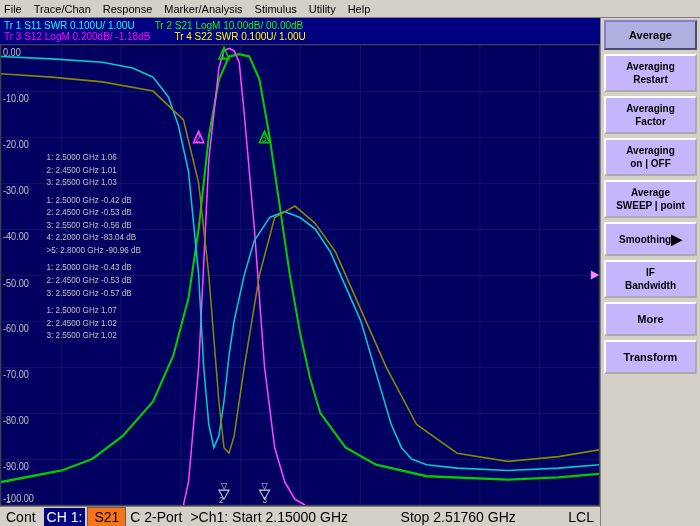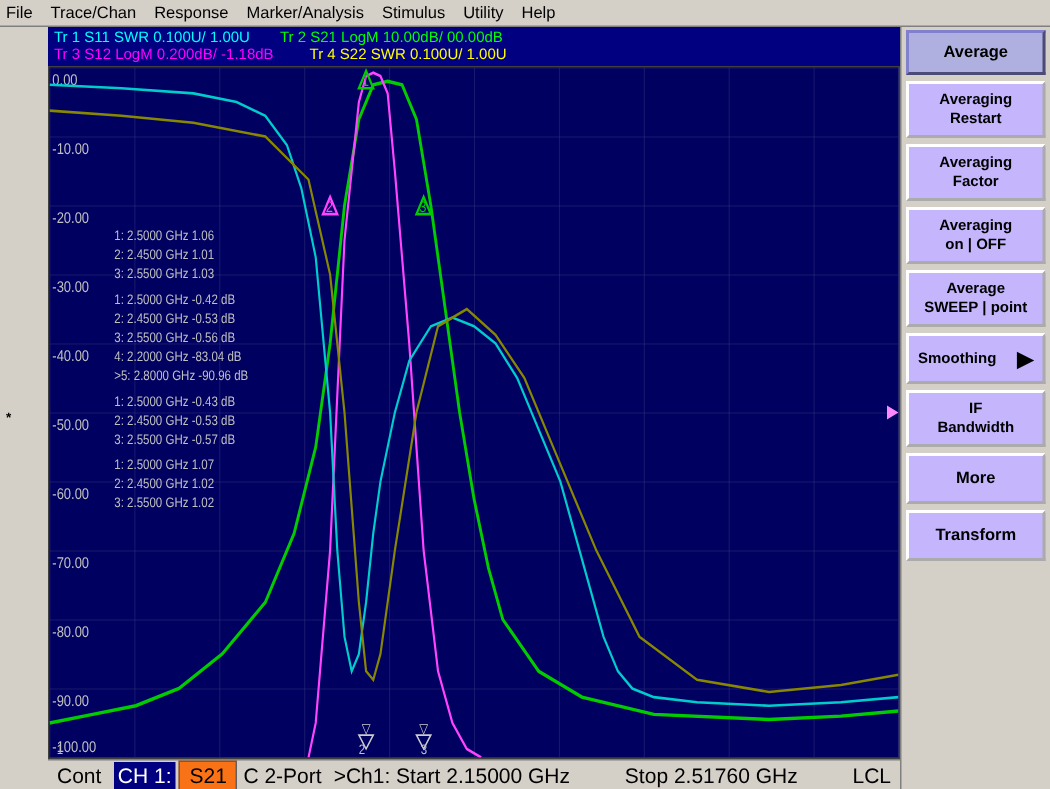--- a/index.html
+++ b/index.html
@@ -14,21 +14,21 @@
     
     
     .header-row { background: #d4d0c8; height: 28px; display: flex; align-items: center; padding: 2px 4px; }
     .channel-title { font-weight: bold; font-size: 13px; color: #000; margin-right: 20px; }
     .if-bandwidth-label { font-size: 13px; color: #000; margin-right: 8px; }
     .if-bandwidth-value { background: #fff; border: 1px solid #808080; padding: 1px 6px; font-size: 13px; width: 80px; }
     .if-bw-arrows { display: flex; flex-direction: column; margin-left: 2px; }
     .if-bw-arrows span { font-size: 8px; line-height: 8px; cursor: pointer; background: #d4d0c8; border: 1px solid #808080; width: 14px; text-align: center; }
     
     
-    .content-area { display: flex; flex: 1; margin-left: 32px; }
+    .content-area { display: flex; flex: 1; }
     
     
     .chart-container { flex: 1; background: #000080; position: relative; display: flex; flex-direction: column; }
     
     .trace-info { padding: 2px 4px; font-size: 10px; }
     .trace-line1 { color: #00ffff; display: flex; gap: 8px; }
     .trace-line2 { color: #ff00ff; display: flex; gap: 8px; }
     .trace-line3 { color: #00ff00; display: flex; gap: 8px; }
     .trace-line4 { color: #ffff00; display: flex; gap: 8px; }
     
@@ -38,21 +38,21 @@
     
     
     .status-bar { background: #d4d0c8; height: 20px; display: flex; align-items: center; padding: 0 6px; font-size: 14px; border-top: 1px solid #808080; }
     
     
     .right-panel { width: 100px; background: #d4d0c8; display: flex; flex-direction: column; border-left: 1px solid #808080; }
     
     .right-btn { background: #c4b5fd; border: 2px outset #ffffff; margin: 2px 3px; padding: 4px 2px; text-align: center; font-size: 11px; font-weight: bold; color: #000; cursor: pointer; min-height: 34px; display: flex; align-items: center; justify-content: center; }
     .right-btn:first-child { background: #a0a0ff; border-color: #8080cc; min-height: 30px; }
     .right-btn.active { background: #b0b0e0; }
-    .right-btn.with-arrow { justify-content: space-between; padding: 4px 6px; }
+    .right-btn.with-arrow { padding: 4px 6px; }
     .right-btn .arrow { font-size: 14px; }
   </style>
 </head>
 <body>
 
 <div class="menubar">
   <span>File</span>
   <span>Trace/Chan</span>
   <span>Response</span>
   <span>Marker/Analysis</span>

